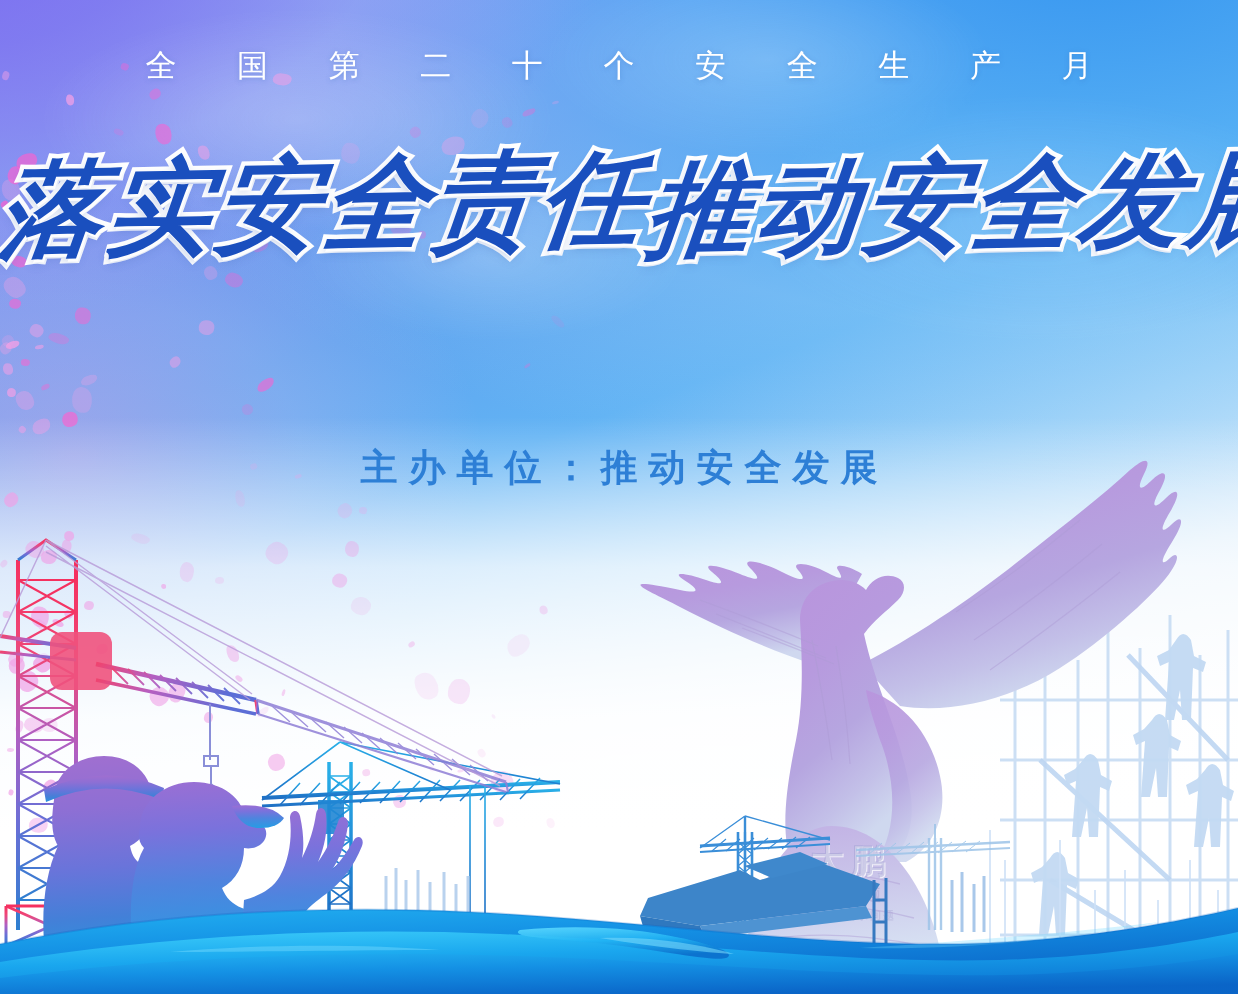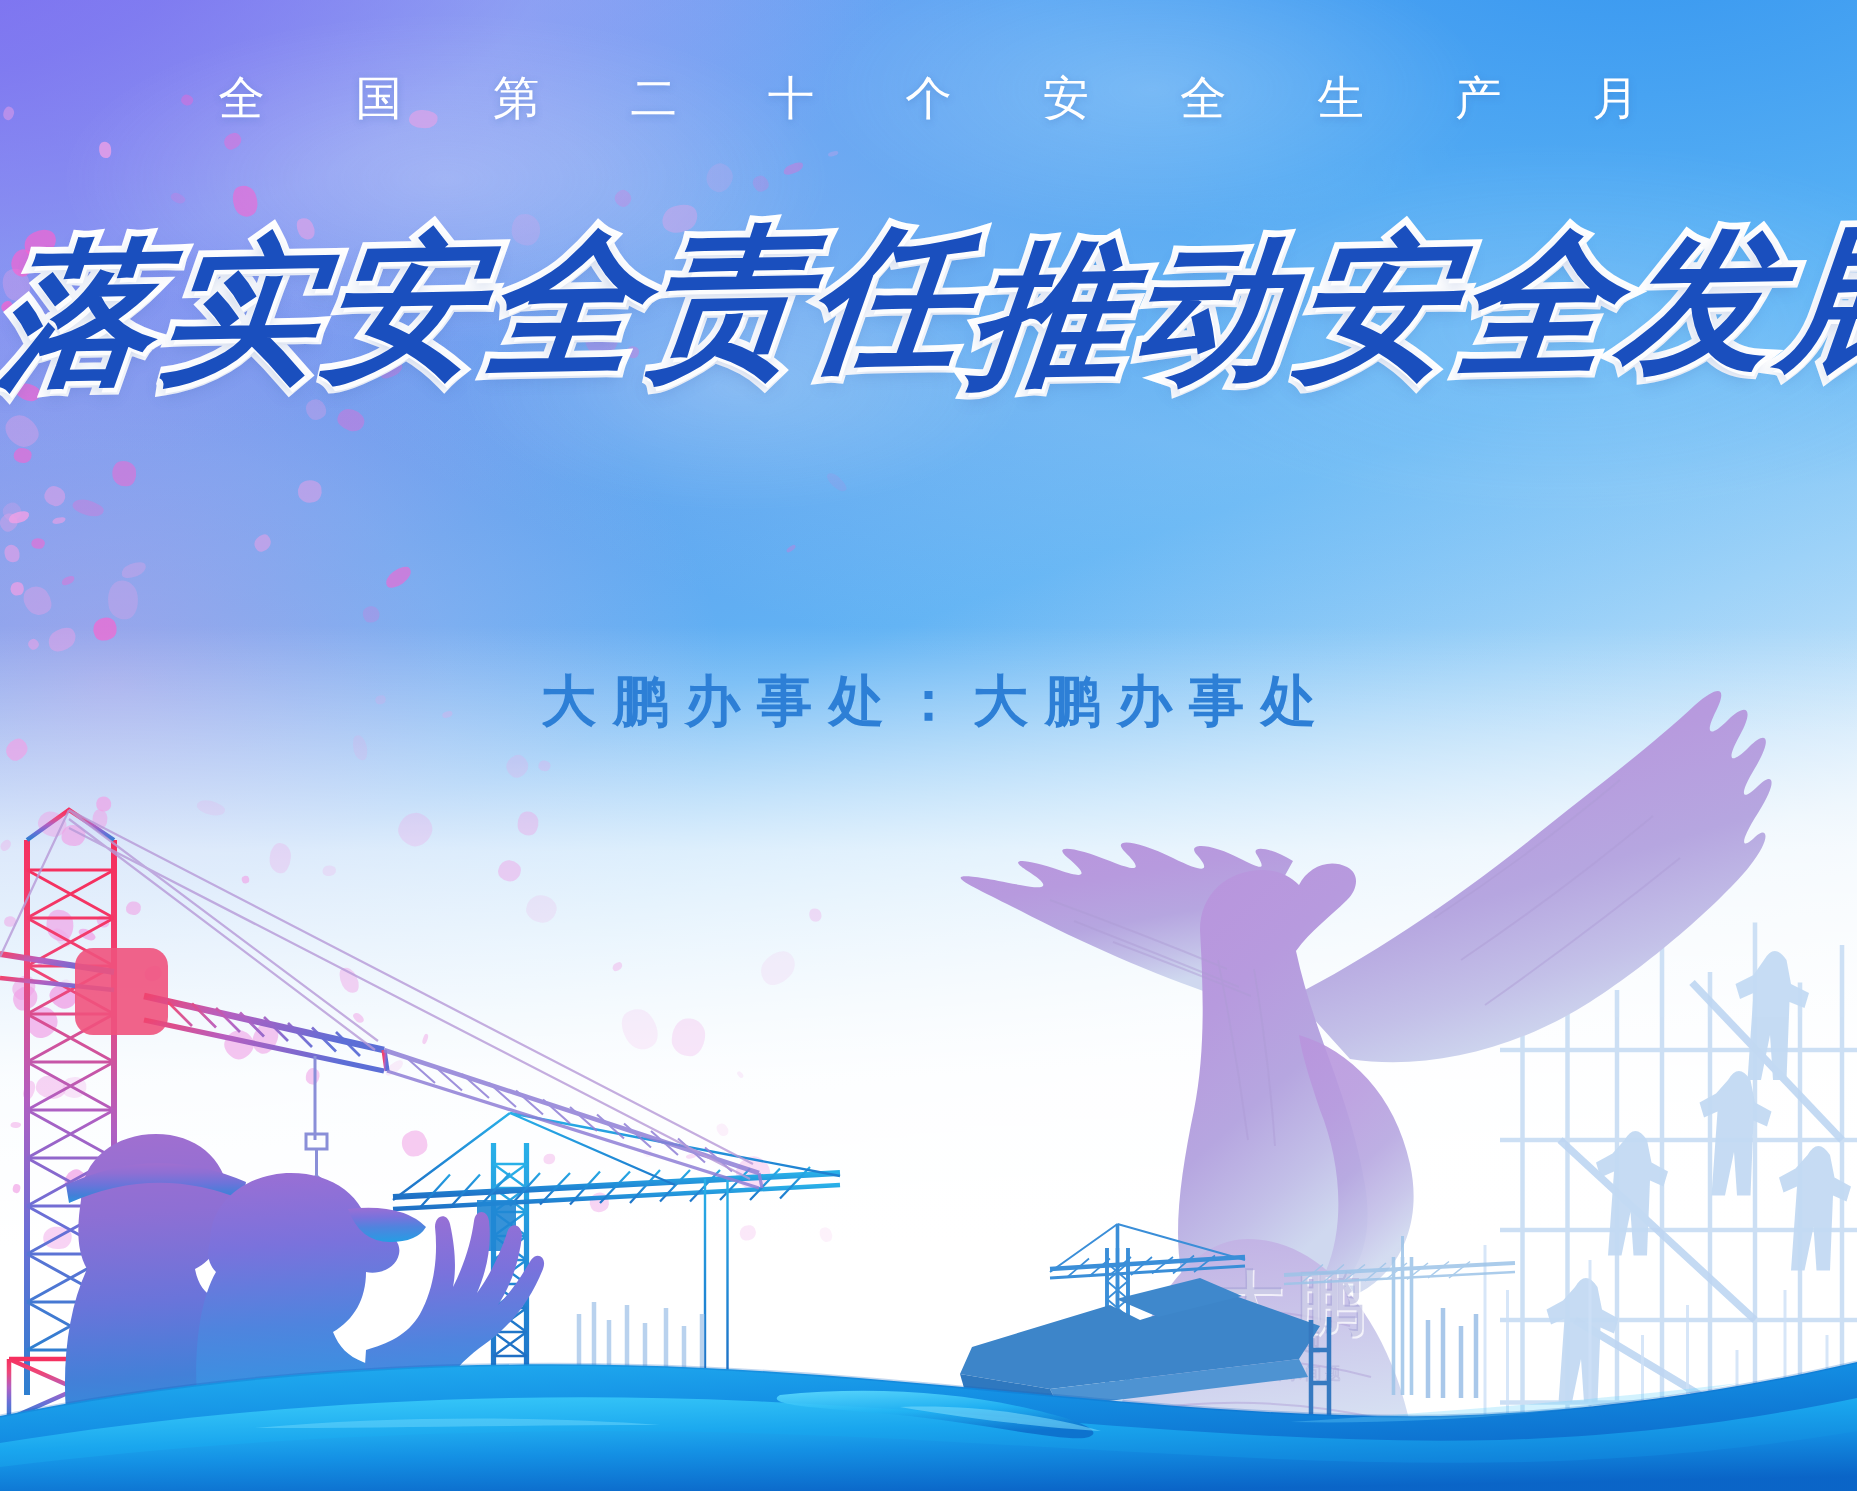--- a/index.html
+++ b/index.html
@@ -121,21 +121,21 @@
     font-weight:700;
     letter-spacing:11px;
     text-indent:11px;
     font-family:"Liberation Sans","DejaVu Sans",sans-serif;
   }
 
   .statue-label{
     position:absolute;
     left:810px;top:838px;
     color:rgba(150,150,205,.40);
-    font-size:46px;font-weight:700;letter-spacing:7px;
+    font-size:34px;font-weight:700;letter-spacing:7px;
     font-family:"DejaVu Serif","Liberation Serif",serif;
     text-shadow:1px 1px 0 rgba(255,255,255,.75);
   }
   .statue-sublabel{
     position:absolute;
     left:812px;top:886px;
     color:rgba(155,150,200,.38);
     font-size:15px;font-weight:700;letter-spacing:3px;
     font-family:"DejaVu Serif","Liberation Serif",serif;
   }
@@ -700,17 +700,17 @@
 
   <div class="txt-layer">
 
     <div class="kicker">全 国 第 二 十 个 安 全 生 产 月</div>
 
     <div class="headline-wrap">
       <span class="headline">落实安全责任</span><span class="gap"></span><span class="headline">推动安全发展</span>
     </div>
 
 
-    <div class="organizer">大鹏办事处：大鹏办事处</div>
+    <div class="organizer">主办单位：推动安全发展</div>
 
   </div>
 
 </div>
 
 </body></html>

